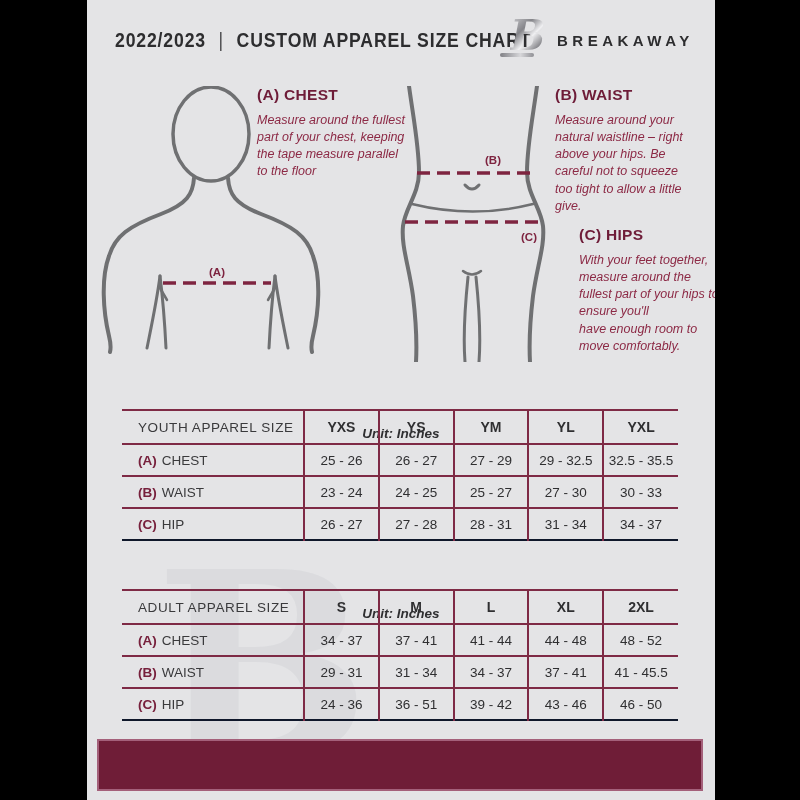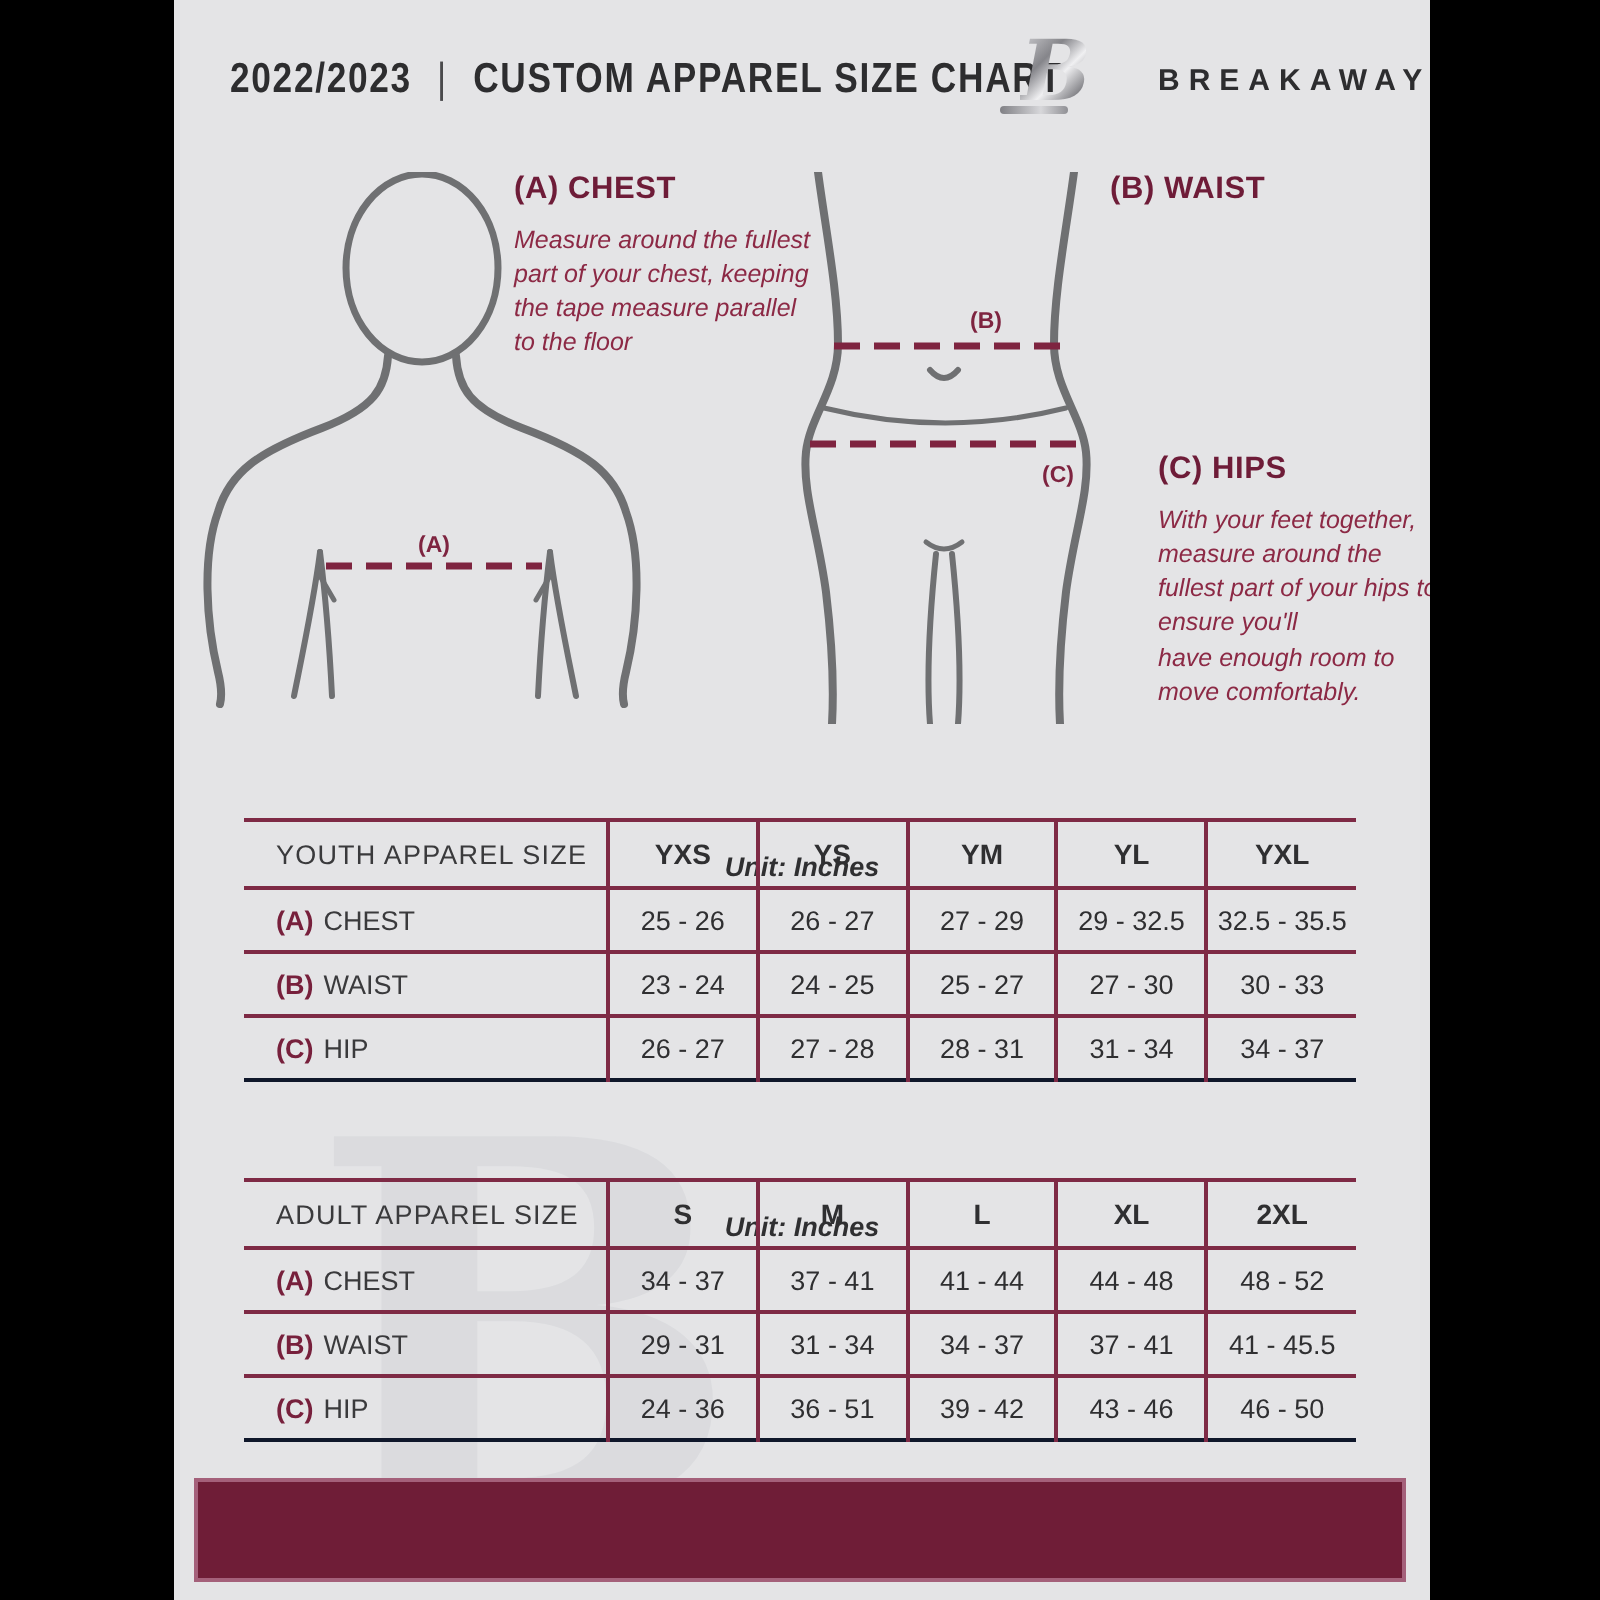--- a/index.html
+++ b/index.html
@@ -24,21 +24,21 @@
   .monogram-b{
     position:absolute;left:10px;top:-4px;
     font-family:"DejaVu Serif",serif;font-style:italic;font-weight:bold;font-size:42px;line-height:1.1;
     background:linear-gradient(135deg,#dcdcdf 0%,#85858a 35%,#f0f0f2 55%,#707075 80%,#a9a9ad 100%);
     -webkit-background-clip:text;background-clip:text;color:transparent;
   }
   .monogram-bar{
     position:absolute;left:0px;bottom:6px;width:34px;height:4px;border-radius:2px;
     background:linear-gradient(90deg,#808085,#d7d7da 60%,#909095);
   }
-  .brand-name{font-weight:bold;font-size:15px;letter-spacing:4.5px;color:#2d2d2f;margin-left:22px;}
+  .brand-name{font-weight:bold;font-size:15px;letter-spacing:4.5px;color:#2d2d2f;}
   
   .fig{position:absolute;}
   .measure{position:absolute;z-index:1;}
   .measure h3{
     margin:0 0 8px 0;font-size:15.5px;font-weight:bold;color:#6e1c38;letter-spacing:0.3px;
   }
   .measure p{
     margin:0;font-size:12.5px;font-style:italic;color:#8c2945;line-height:1.37;
     white-space:pre-line;
   }
@@ -134,20 +134,21 @@
     <line x1="12" y1="136" x2="152" y2="136" stroke="#7e2440" stroke-width="3.5" stroke-dasharray="13 7"></line>
     <text x="136" y="155" text-anchor="middle" font-size="11.5" font-weight="bold" fill="#7e2440" font-family="Liberation Sans, sans-serif">(C)</text>
   </svg>
 
   <div class="measure" style="left:170px;top:86px;width:148px">
     <h3>(A) CHEST</h3>
     <p>Measure around the fullest part of your chest, keeping the tape measure parallel to the floor</p>
   </div>
   <div class="measure" style="left:468px;top:86px;width:136px">
     <h3>(B) WAIST</h3>
+    <p>Measure around your natural waistline – right above your hips. Be careful not to squeeze too tight to allow a little give.</p>
   </div>
   <div class="measure" style="left:492px;top:226px;width:146px">
     <h3>(C) HIPS</h3>
     <p>With your feet together, measure around the fullest part of your hips to ensure you'll
 have enough room to move comfortably.</p>
   </div>
 
   <div class="tbl-unit" style="top:386px">Unit: Inches</div>
   <table class="size-table" style="top:409px">
     <colgroup>

